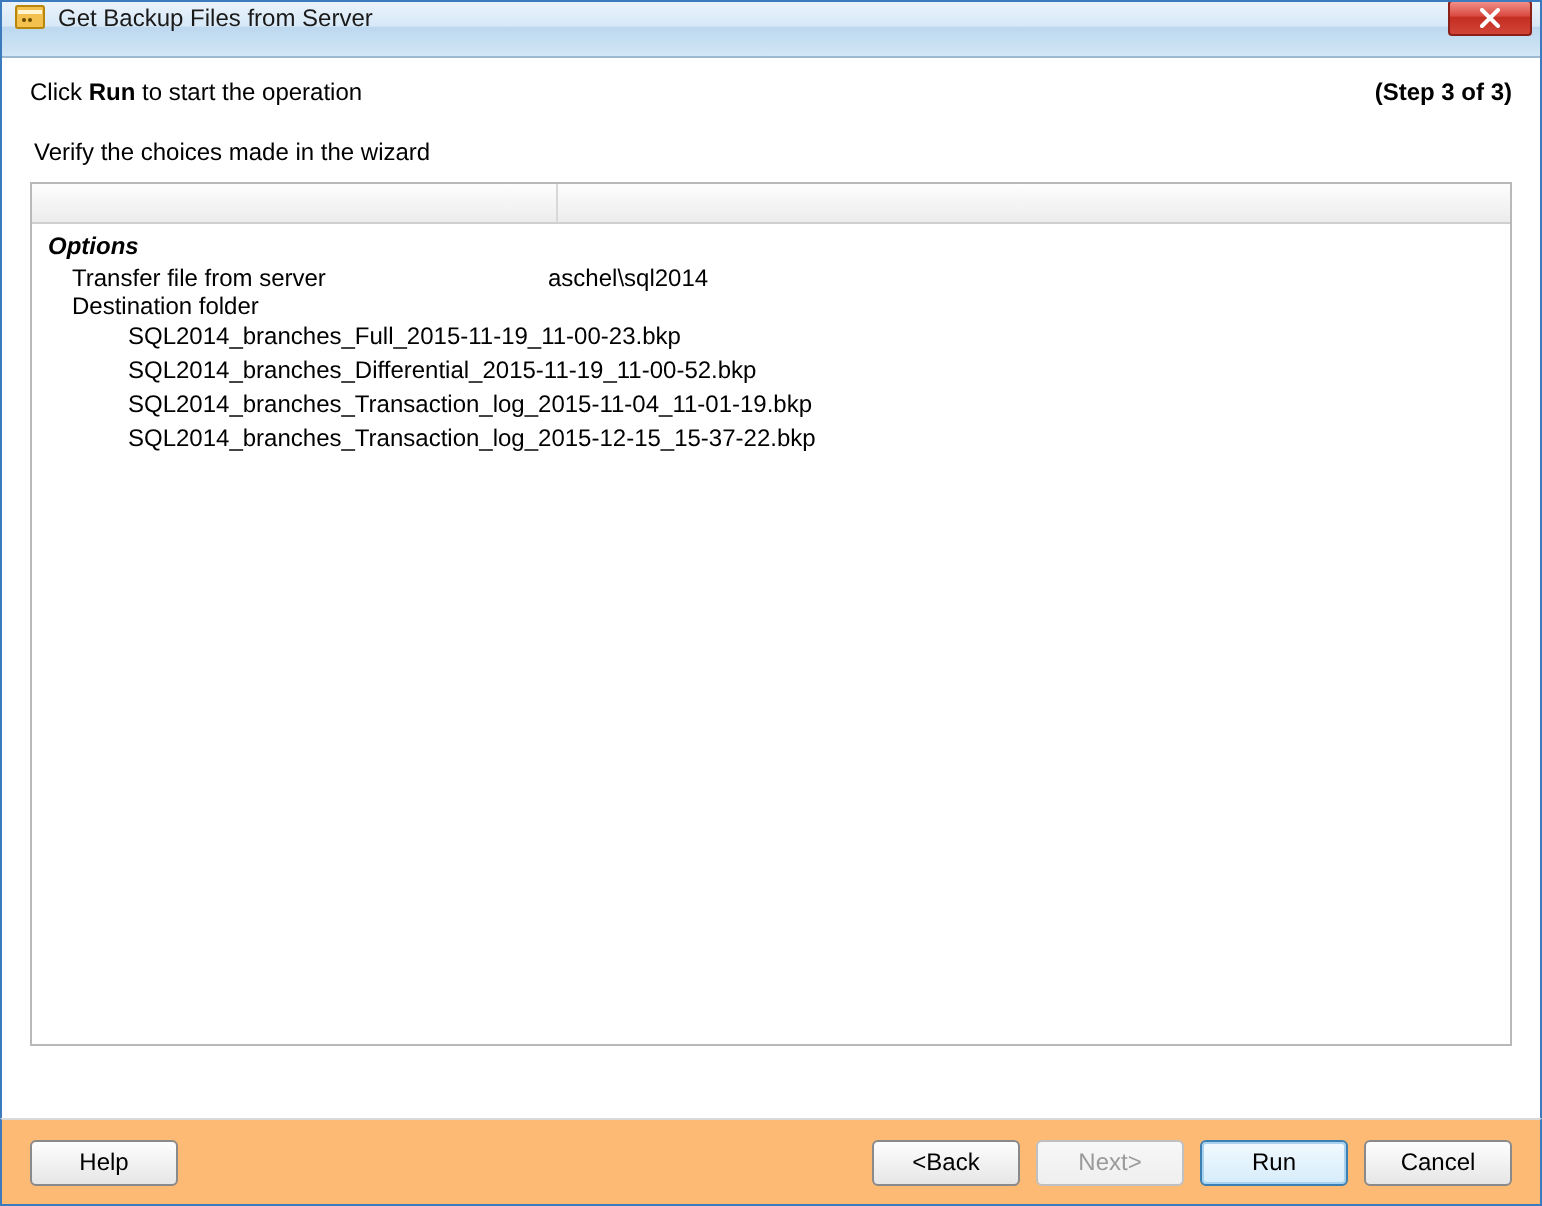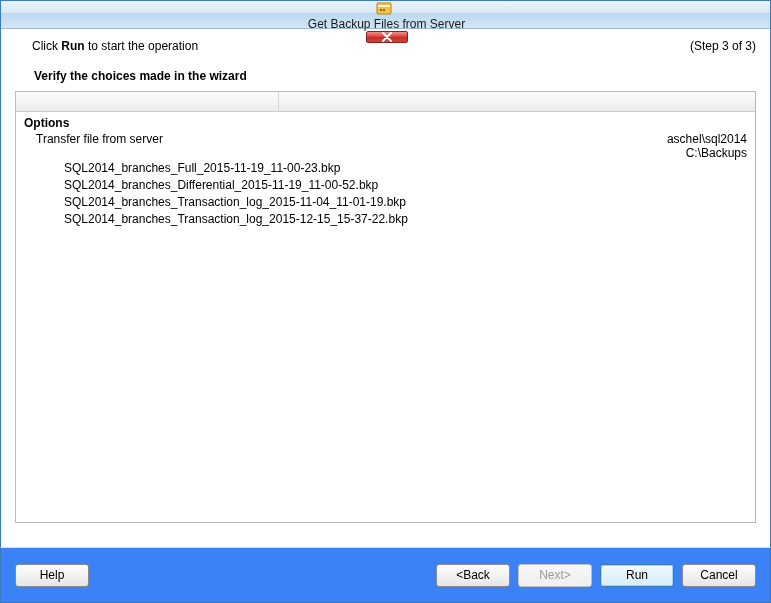--- a/index.html
+++ b/index.html
@@ -14,21 +14,20 @@
     overflow: hidden;
     border: 1px solid #3a7abd;
   }
   .titlebar {
     height: 28px;
     background: linear-gradient(to bottom, #eaf3fb 0%, #d7e8f7 45%, #bcd8ef 46%, #d2e6f6 100%);
     border-bottom: 1px solid #9db9d1;
     display: flex;
     align-items: center;
     padding: 0 4px 12px 6px;
-    flex-direction: column;
   }
   .titlebar .app-icon {
     width: 16px; height: 16px;
     margin-right: 6px;
     display: inline-block;
   }
   .titlebar .title {
     flex: 1;
     color: #1a1a1a;
     font-size: 12px;
@@ -43,30 +42,28 @@
     justify-content: center;
     cursor: pointer;
   }
   .titlebar .close-btn svg { width: 10px; height: 10px; }
   .header-strip {
     padding: 10px 14px 8px 14px;
     display: flex;
     align-items: flex-end;
     color: #000;
     background: #fff;
-    margin-left: 17px;
   }
   .header-strip .instr { flex: 1; }
-  .header-strip .step { font-weight: normal; }
+  .header-strip .step { font-weight: bold; }
   .content-area {
     margin: 8px 14px 0 14px;
   }
   .verify-label {
-    margin: 6px 0 8px 19px;
-    font-weight: bold;
+    margin: 6px 0 8px 2px;
   }
   .panel {
     border: 1px solid #b9b9b9;
     height: 432px;
     background: #fff;
   }
   .panel-header {
     height: 20px;
     background: linear-gradient(to bottom, #fdfdfd, #ececec);
     border-bottom: 1px solid #cfcfcf;
@@ -74,50 +71,50 @@
   }
   .panel-header .col-sep {
     width:1px; background:#d8d8d8; margin-left:262px;
   }
   .options-body {
     padding: 4px 8px 8px 8px;
   }
   .section-title {
     font-weight: bold;
     margin-bottom: 2px;
+    font-style: italic;
   }
   .row {
     display: flex;
   }
   .row .label {
     width: 250px;
     padding-left: 12px;
   }
   .row .value {
     flex: 1;
-    text-align: right;
   }
   .files-block {
     display:flex;
   }
   .files-block .label {
     width: 250px;
     padding-left: 12px;
   }
   .files-block .values {
     flex:1;
   }
   .files-block .values div { line-height: 17px; margin-left: 40px; }
   .footer {
     position: absolute;
     bottom: 0; left: 0; right: 0;
-    height: 56px;
+    height: 44px;
     border: 1px solid #3a7abd;
     border-top: 1px solid #d9d9d9;
-    background: #3b82f6;
+    background: #fdba74;
     display: flex;
     align-items: center;
     padding: 0 14px;
   }
   .footer .spacer { flex: 1; }
   .btn {
     min-width: 74px;
     height: 23px;
     border: 1px solid #8a8a8a;
     border-radius: 3px;
@@ -177,21 +174,21 @@
     </div>
     <div class="options-body">
       <div class="section-title">Options</div>
 
       <div class="row">
         <div class="label">Transfer file from server</div>
         <div class="value">aschel\sql2014</div>
       </div>
 
       <div class="row">
-        <div class="value">C:\Backups</div>
+        <div class="label">Destination folder</div>
       </div>
 
       <div class="files-block">
         <div class="values">
           <div>SQL2014_branches_Full_2015-11-19_11-00-23.bkp</div>
           <div>SQL2014_branches_Differential_2015-11-19_11-00-52.bkp</div>
           <div>SQL2014_branches_Transaction_log_2015-11-04_11-01-19.bkp</div>
           <div>SQL2014_branches_Transaction_log_2015-12-15_15-37-22.bkp</div>
         </div>
       </div>

